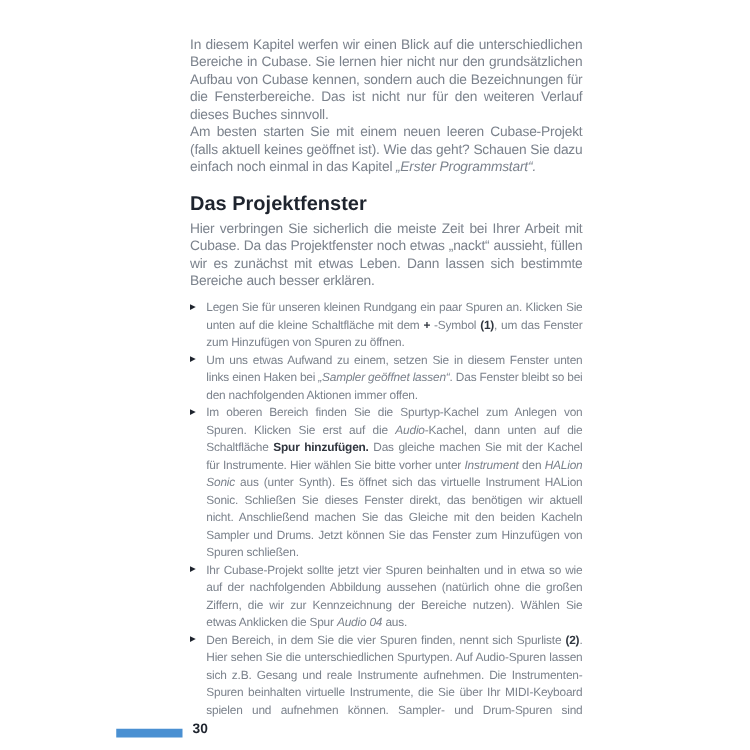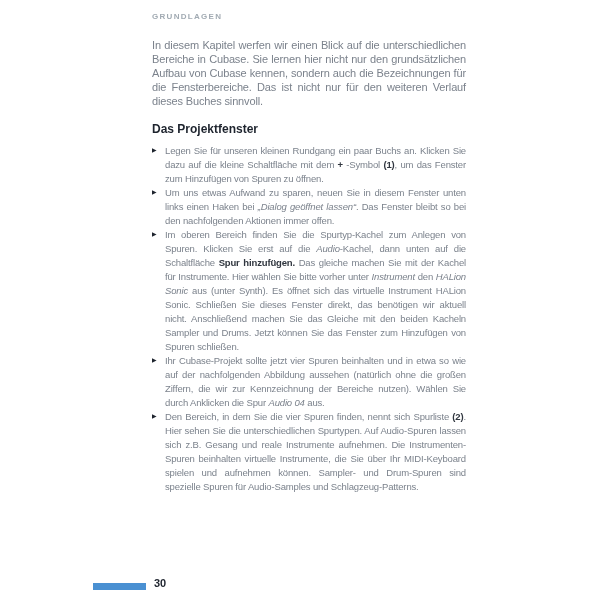--- a/index.html
+++ b/index.html
@@ -44,21 +44,21 @@
   .content p{
     margin:0;
     text-align:justify;
     font-size:11px;
     line-height:14px;
     letter-spacing:-0.15px;
     color:var(--body);
   }
   .section-heading{
     margin:14px 0 0 0;
-    font-size:12px;
+    font-size:16px;
     font-weight:bold;
     color:var(--ink);
   }
   .section-body{margin-top:3px;}
   ul.bullets{
     list-style:none;
     margin:8px 0 0 0;
     padding:0;
   }
   ul.bullets li{
@@ -97,34 +97,37 @@
     font-size:11px;
     font-weight:bold;
     color:var(--ink);
   }
 </style>
 </head>
 <body>
 
 <div class="page">
   <div class="content">
-    <div class="kicker">GRUNDLAGEN</div>
 
     <div class="intro">
         <p><span>In diesem Kapitel werfen wir einen Blick auf die unterschiedlichen Bereiche in Cubase. Sie lernen hier nicht nur den grundsätzlichen Aufbau von Cubase kennen, sondern auch die Bezeichnungen für die Fensterbereiche. Das ist nicht nur für den weiteren Verlauf dieses Buches sinnvoll.</span></p>
+        <p><span>Am besten starten Sie mit einem neuen leeren Cubase-Projekt (falls aktuell keines geöffnet ist). Wie das geht? Schauen Sie dazu einfach noch einmal in das Kapitel </span><span class="seg-i">„Erster Programmstart“.</span></p>
       </div>
 
     <h2 class="section-heading">Das Projektfenster</h2>
 
+    <div class="section-body">
+        <p><span>Hier verbringen Sie sicherlich die meiste Zeit bei Ihrer Arbeit mit Cubase. Da das Projektfenster noch etwas „nackt“ aussieht, füllen wir es zunächst mit etwas Leben. Dann lassen sich bestimmte Bereiche auch besser erklären.</span></p>
+      </div>
 
     <ul class="bullets">
-        <li><span class="marker">▶</span><span>Legen Sie für unseren kleinen Rundgang ein paar Buchs an. Klicken Sie dazu auf die kleine Schaltfläche mit dem </span><span class="seg-b">+</span><span> -Symbol </span><span class="seg-b">(1)</span><span>, um das Fenster zum Hinzufügen von Spuren zu öffnen.</span></li>
-        <li><span class="marker">▶</span><span>Um uns etwas Aufwand zu sparen, neuen Sie in diesem Fenster unten links einen Haken bei </span><span class="seg-i">„Dialog geöffnet lassen“</span><span>. Das Fenster bleibt so bei den nachfolgenden Aktionen immer offen.</span></li>
+        <li><span class="marker">▶</span><span>Legen Sie für unseren kleinen Rundgang ein paar Spuren an. Klicken Sie unten auf die kleine Schaltfläche mit dem </span><span class="seg-b">+</span><span> -Symbol </span><span class="seg-b">(1)</span><span>, um das Fenster zum Hinzufügen von Spuren zu öffnen.</span></li>
+        <li><span class="marker">▶</span><span>Um uns etwas Aufwand zu einem, setzen Sie in diesem Fenster unten links einen Haken bei </span><span class="seg-i">„Sampler geöffnet lassen“</span><span>. Das Fenster bleibt so bei den nachfolgenden Aktionen immer offen.</span></li>
         <li><span class="marker">▶</span><span>Im oberen Bereich finden Sie die Spurtyp-Kachel zum Anlegen von Spuren. Klicken Sie erst auf die </span><span class="seg-i">Audio</span><span>-Kachel, dann unten auf die Schaltfläche </span><span class="seg-b">Spur hinzufügen.</span><span> Das gleiche machen Sie mit der Kachel für Instrumente. Hier wählen Sie bitte vorher unter </span><span class="seg-i">Instrument</span><span> den </span><span class="seg-i">HALion Sonic</span><span> aus (unter Synth). Es öffnet sich das virtuelle Instrument HALion Sonic. Schließen Sie dieses Fenster direkt, das benötigen wir aktuell nicht. Anschließend machen Sie das Gleiche mit den beiden Kacheln Sampler und Drums. Jetzt können Sie das Fenster zum Hinzufügen von Spuren schließen.</span></li>
-        <li><span class="marker">▶</span><span>Ihr Cubase-Projekt sollte jetzt vier Spuren beinhalten und in etwa so wie auf der nachfolgenden Abbildung aussehen (natürlich ohne die großen Ziffern, die wir zur Kennzeichnung der Bereiche nutzen). Wählen Sie durch Anklicken die Spur </span><span class="seg-i">Audio 04</span><span> aus.</span></li>
+        <li><span class="marker">▶</span><span>Ihr Cubase-Projekt sollte jetzt vier Spuren beinhalten und in etwa so wie auf der nachfolgenden Abbildung aussehen (natürlich ohne die großen Ziffern, die wir zur Kennzeichnung der Bereiche nutzen). Wählen Sie etwas Anklicken die Spur </span><span class="seg-i">Audio 04</span><span> aus.</span></li>
         <li><span class="marker">▶</span><span>Den Bereich, in dem Sie die vier Spuren finden, nennt sich Spurliste </span><span class="seg-b">(2)</span><span>. Hier sehen Sie die unterschiedlichen Spurtypen. Auf Audio-Spuren lassen sich z.B. Gesang und reale Instrumente aufnehmen. Die Instrumenten-Spuren beinhalten virtuelle Instrumente, die Sie über Ihr MIDI-Keyboard spielen und aufnehmen können. Sampler- und Drum-Spuren sind spezielle Spuren für Audio-Samples und Schlagzeug-Patterns.</span></li>
       </ul>
   </div>
 
   <div class="footer">
     <span class="bar"></span>
     <span class="pagenum">30</span>
   </div>
 </div>
 

